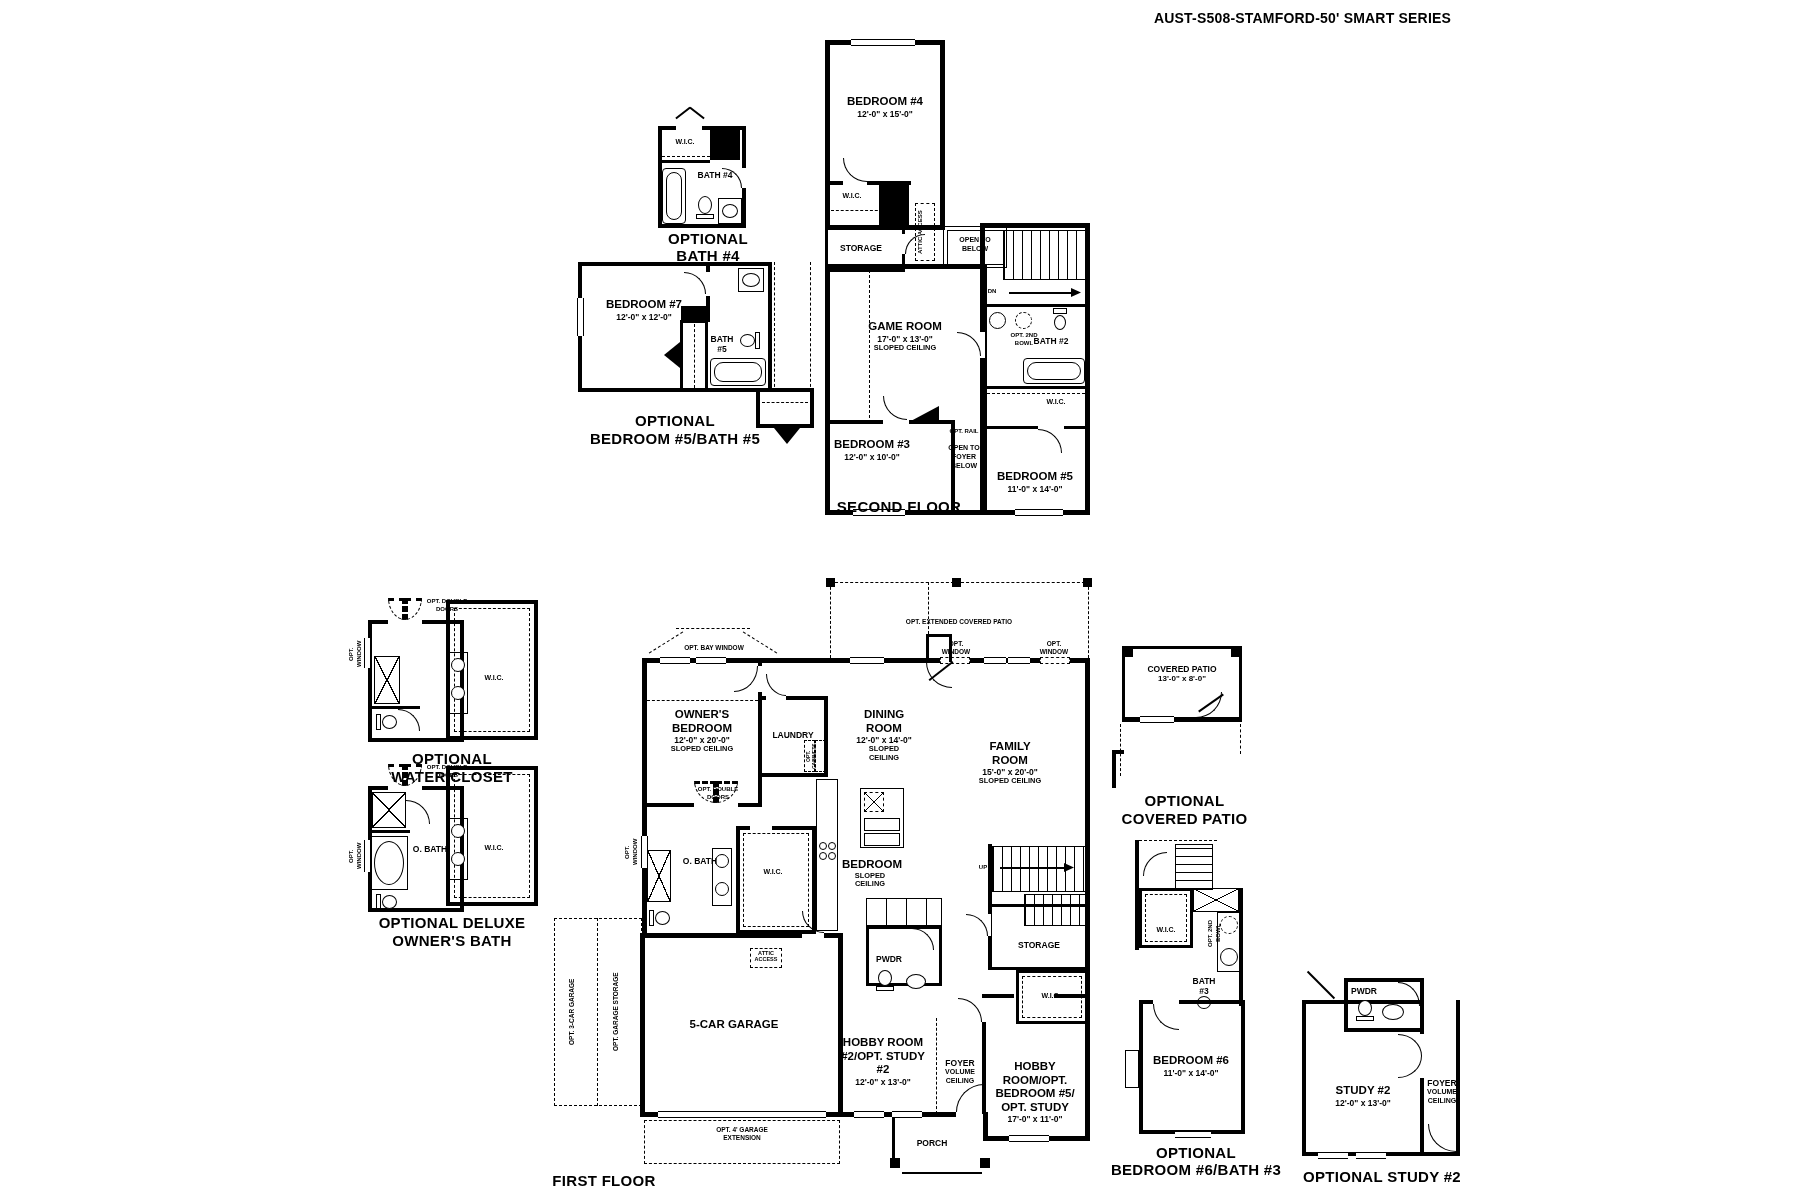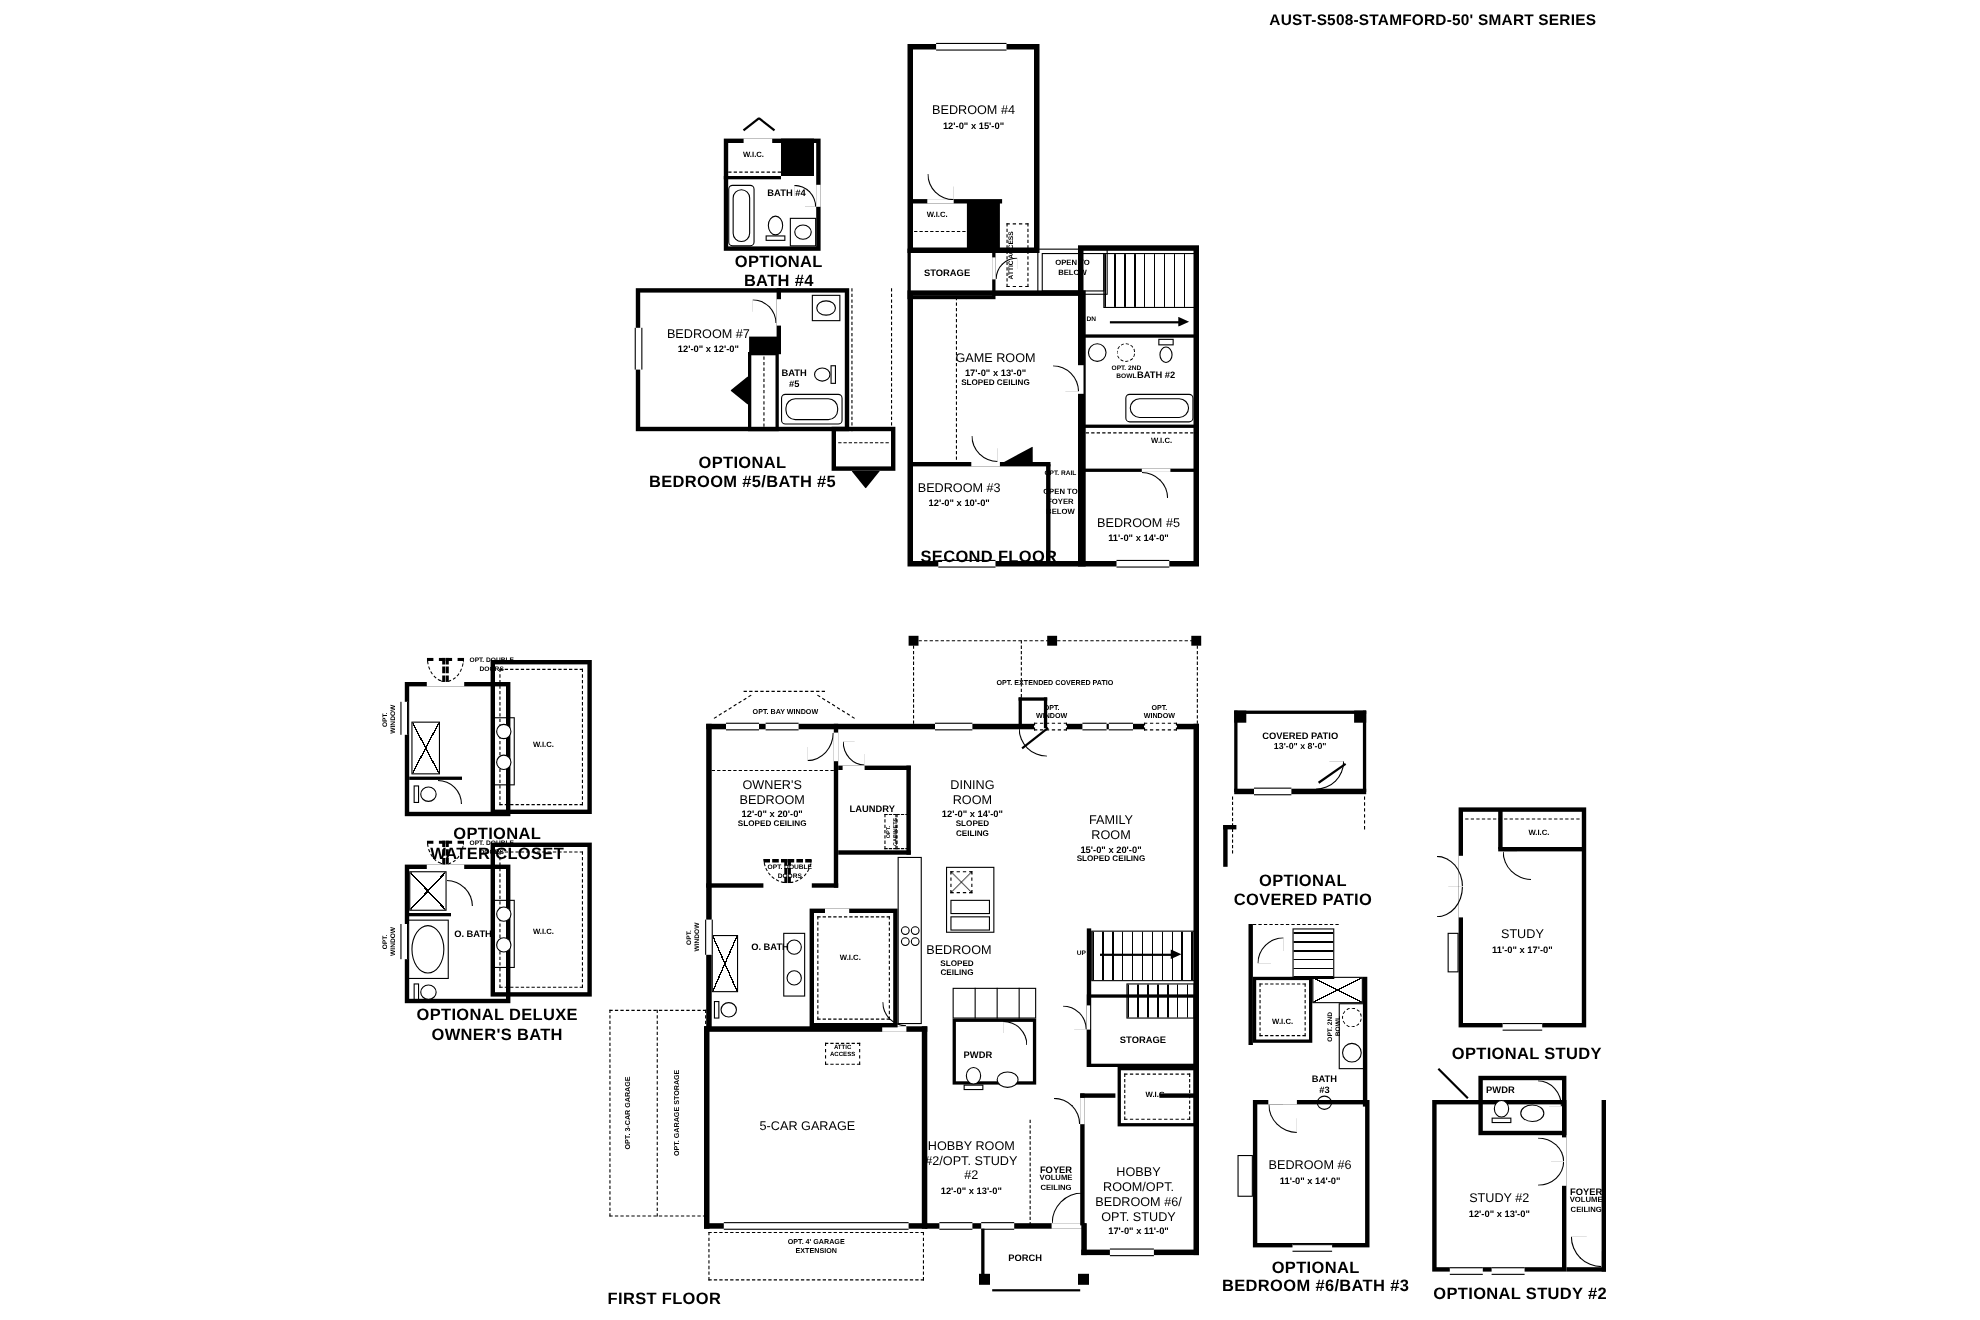--- a/index.html
+++ b/index.html
@@ -28,21 +28,21 @@
   .xbox{border:1.5px solid #000;background:linear-gradient(to top right,transparent 48.5%,#000 48.5% 51.5%,transparent 51.5%),linear-gradient(to bottom right,transparent 48.5%,#000 48.5% 51.5%,transparent 51.5%)}
   .tub{border:1.6px solid #000;border-radius:4px}
   .tub i{position:absolute;inset:3px;border:1.1px solid #000;border-radius:9px}
   .snk{border:1.2px solid #000;border-radius:50%;background:#fff}
   .snkd{border:1.2px dashed #000;border-radius:50%;background:#fff}
   .dbl{border:1.1px solid #000}
   .dbl i{position:absolute;inset:2.5px;border:1.1px solid #000}
   .tri{background:#000}
   .lb{font-weight:700;text-align:center;line-height:1.18;white-space:normal}
   .lb span{display:block}
-  .rn{font-size:11.5px;font-weight:400}
+  .rn{font-size:11.5px;font-weight:700}
   .rd{font-size:8.5px;font-weight:700}
   .nt{font-size:7.4px;font-weight:700}
   .md{font-size:8.5px;font-weight:700;line-height:1.2}
   .sm{font-size:7px;font-weight:700;line-height:1.25}
   .xs{font-size:6px;font-weight:700;line-height:1.25}
   .cap{font-size:15px;font-weight:700;text-align:center;letter-spacing:.3px;line-height:1.2}
   .vt{writing-mode:vertical-rl;transform:rotate(180deg);text-align:center;font-weight:700}
   .title{position:absolute;font-size:14px;font-weight:700;letter-spacing:.2px;text-align:center}
 </style>
 </head>
@@ -243,38 +243,20 @@
     <i class="qc" style="left:84px;top:70px;width:26px;height:26px"></i>
     <i class="w" style="left:84px;top:80px;width:30px;height:2px;transform:rotate(-35deg)"></i>
     <i class="dvd" style="left:8px;top:102px;height:52px"></i>
     <i class="dvd" style="left:128px;top:102px;height:30px"></i>
     <i class="w" style="left:0;top:128px;width:12px;height:4px"></i>
     <i class="w" style="left:0;top:128px;width:4px;height:38px"></i>
     <div class="cap" style="left:0;top:170px;width:145px">OPTIONAL</div>
     <div class="cap" style="left:0;top:188px;width:145px">COVERED PATIO</div>
   </div>
 
-  <div class="g" style="left:1318px;top:700px;width:150px;height:272px">
-    <i class="r" style="left:8px;top:34px;width:116px;height:200px"></i>
-    <i class="dld" style="left:14px;top:44px;width:104px"></i>
-    <i class="w" style="left:44px;top:36px;width:4px;height:36px"></i>
-    <i class="w" style="left:44px;top:70px;width:78px;height:4px"></i>
-    <div class="lb sm" style="left:56px;top:54px;width:50px">W.I.C.</div>
-    <i class="gap" style="left:8px;top:78px;width:4px;height:56px"></i>
-    <i class="qb" style="left:-12px;top:78px;width:24px;height:28px"></i>
-    <i class="qc" style="left:-12px;top:106px;width:24px;height:28px"></i>
-    <i class="qd" style="left:48px;top:74px;width:26px;height:26px"></i>
-    <i class="r1" style="left:-2px;top:148px;width:10px;height:36px"></i>
-    <div class="lb" style="left:28px;top:144px;width:76px">
-      <span class="rn">STUDY</span>
-      <span class="rd">11'-0" x 17'-0"</span>
-    </div>
-    <i class="win" style="left:48px;top:230px;width:36px;height:7px"></i>
-    <div class="cap" style="left:-5px;top:250px;width:150px">OPTIONAL STUDY</div>
-  </div>
 
   <div class="g" style="left:1115px;top:838px;width:162px;height:345px">
     <i class="dld" style="left:24px;top:2px;width:78px"></i>
     <i class="w" style="left:20px;top:2px;width:4px;height:110px"></i>
     <i class="stv" style="left:60px;top:6px;width:38px;height:46px"></i>
     <i class="qa" style="left:28px;top:14px;width:24px;height:24px"></i>
     <i class="r3" style="left:24px;top:50px;width:54px;height:60px"></i>
     <i class="dsh" style="left:30px;top:56px;width:42px;height:48px"></i>
     <div class="lb sm" style="left:28px;top:88px;width:46px">W.I.C.</div>
     <i class="xbox" style="left:78px;top:50px;width:46px;height:24px"></i>
@@ -488,21 +470,21 @@
       <span class="md">FOYER</span>
       <span class="sm">VOLUME CEILING</span>
     </div>
 
     <i class="w" style="left:428px;top:434px;width:4px;height:120px"></i>
     <i class="gap" style="left:428px;top:438px;width:4px;height:24px"></i>
     <i class="qb" style="left:404px;top:438px;width:24px;height:24px"></i>
     <i class="w" style="left:428px;top:434px;width:32px;height:4px"></i>
     <i class="w" style="left:500px;top:434px;width:33px;height:4px"></i>
     <div class="lb" style="left:430px;top:500px;width:102px">
-      <span class="rn">HOBBY ROOM/OPT. BEDROOM #6/ OPT. STUDY</span>
+      <span class="rn">HOBBY ROOM/OPT. BEDROOM #5/ OPT. STUDY</span>
       <span class="rd">17'-0" x 11'-0"</span>
     </div>
 
     <i class="w" style="left:338px;top:557px;width:3px;height:42px"></i>
     <i class="w" style="left:336px;top:598px;width:10px;height:10px"></i>
     <i class="w" style="left:426px;top:598px;width:10px;height:10px"></i>
     <i class="w" style="left:348px;top:612px;width:80px;height:1.5px"></i>
     <div class="lb md" style="left:348px;top:578px;width:60px">PORCH</div>
     <div class="cap" style="left:-10px;top:612px;width:120px">FIRST FLOOR</div>
   </div>

